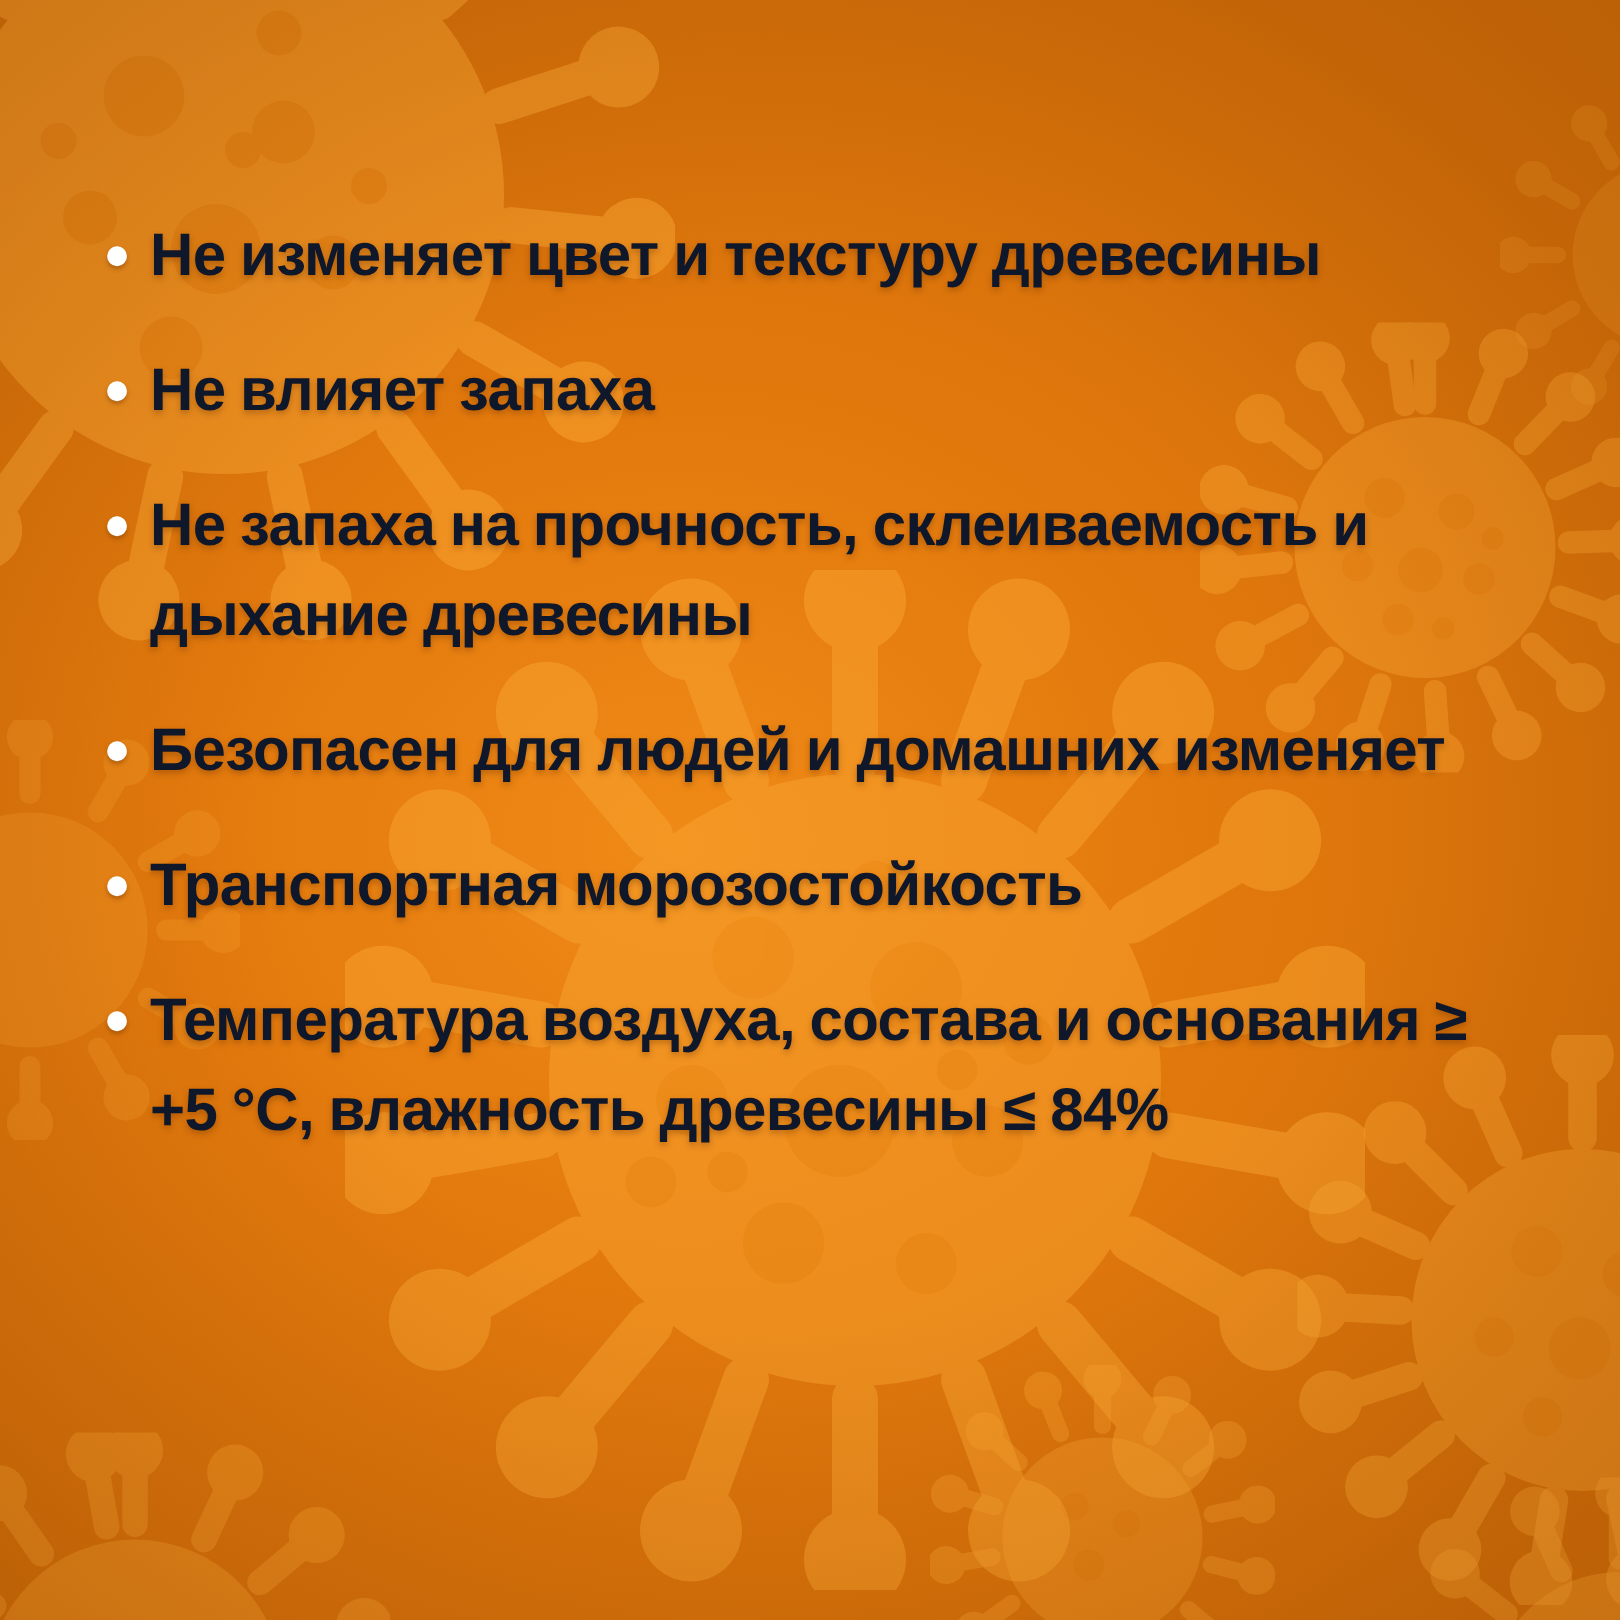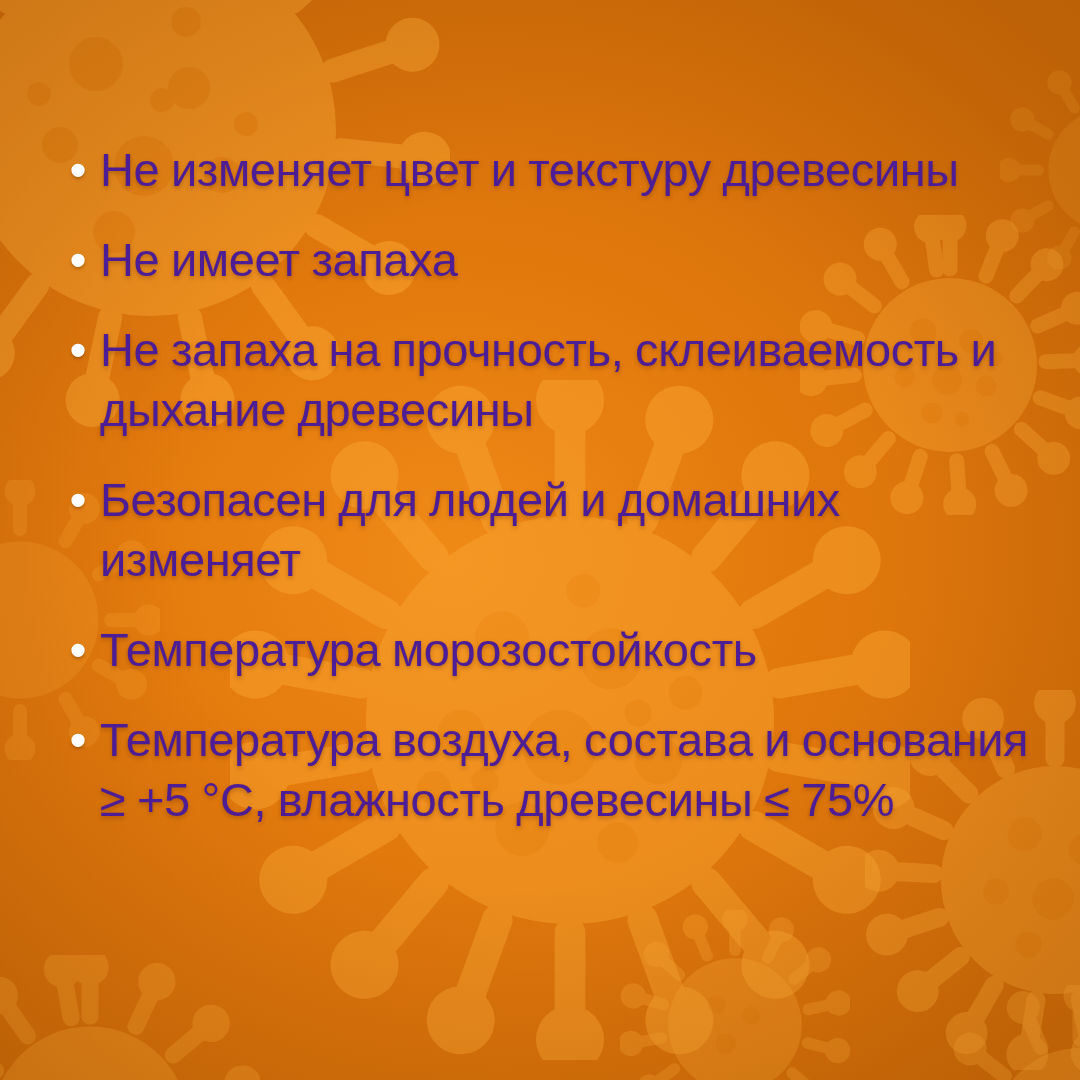--- a/index.html
+++ b/index.html
@@ -54,24 +54,24 @@
     flex: 0 0 auto;
     width: 30px;
     font-size: 46px;
     line-height: 60px;
     color: #ffffff;
     text-shadow: 0 2px 3px rgba(120,55,0,0.45);
     font-weight: 700;
   }
   .bullet-text {
     flex: 1 1 auto;
-    color: #4c1d95;
-    font-size: 47px;
+    color: #0f172a;
+    font-size: 40px;
     line-height: 60px;
-    font-weight: 400;
+    font-weight: 700;
     letter-spacing: -0.4px;
     text-shadow: 0 2px 4px rgba(110,50,0,0.40);
     word-spacing: -1px;
   }
 </style>
 </head>
 <body>
 
 <div id="slide">
 
@@ -740,38 +740,38 @@
 
   <div class="content">
 
     <div class="bullet-row">
       <span class="bullet-dot">•</span>
       <span class="bullet-text">Не изменяет цвет и текстуру древесины</span>
     </div>
 
     <div class="bullet-row">
       <span class="bullet-dot">•</span>
-      <span class="bullet-text">Не имеет запаха</span>
+      <span class="bullet-text">Не влияет запаха</span>
     </div>
 
     <div class="bullet-row">
       <span class="bullet-dot">•</span>
       <span class="bullet-text">Не запаха на прочность, склеиваемость и дыхание древесины</span>
     </div>
 
     <div class="bullet-row">
       <span class="bullet-dot">•</span>
       <span class="bullet-text">Безопасен для людей и домашних изменяет</span>
     </div>
 
     <div class="bullet-row">
       <span class="bullet-dot">•</span>
-      <span class="bullet-text">Температура морозостойкость</span>
+      <span class="bullet-text">Транспортная морозостойкость</span>
     </div>
 
     <div class="bullet-row">
       <span class="bullet-dot">•</span>
-      <span class="bullet-text">Температура воздуха, состава и основания ≥ +5 °C, влажность древесины ≤ 75%</span>
+      <span class="bullet-text">Температура воздуха, состава и основания ≥ +5 °C, влажность древесины ≤ 84%</span>
     </div>
 
   </div>
 
 </div>
 
 </body></html>

